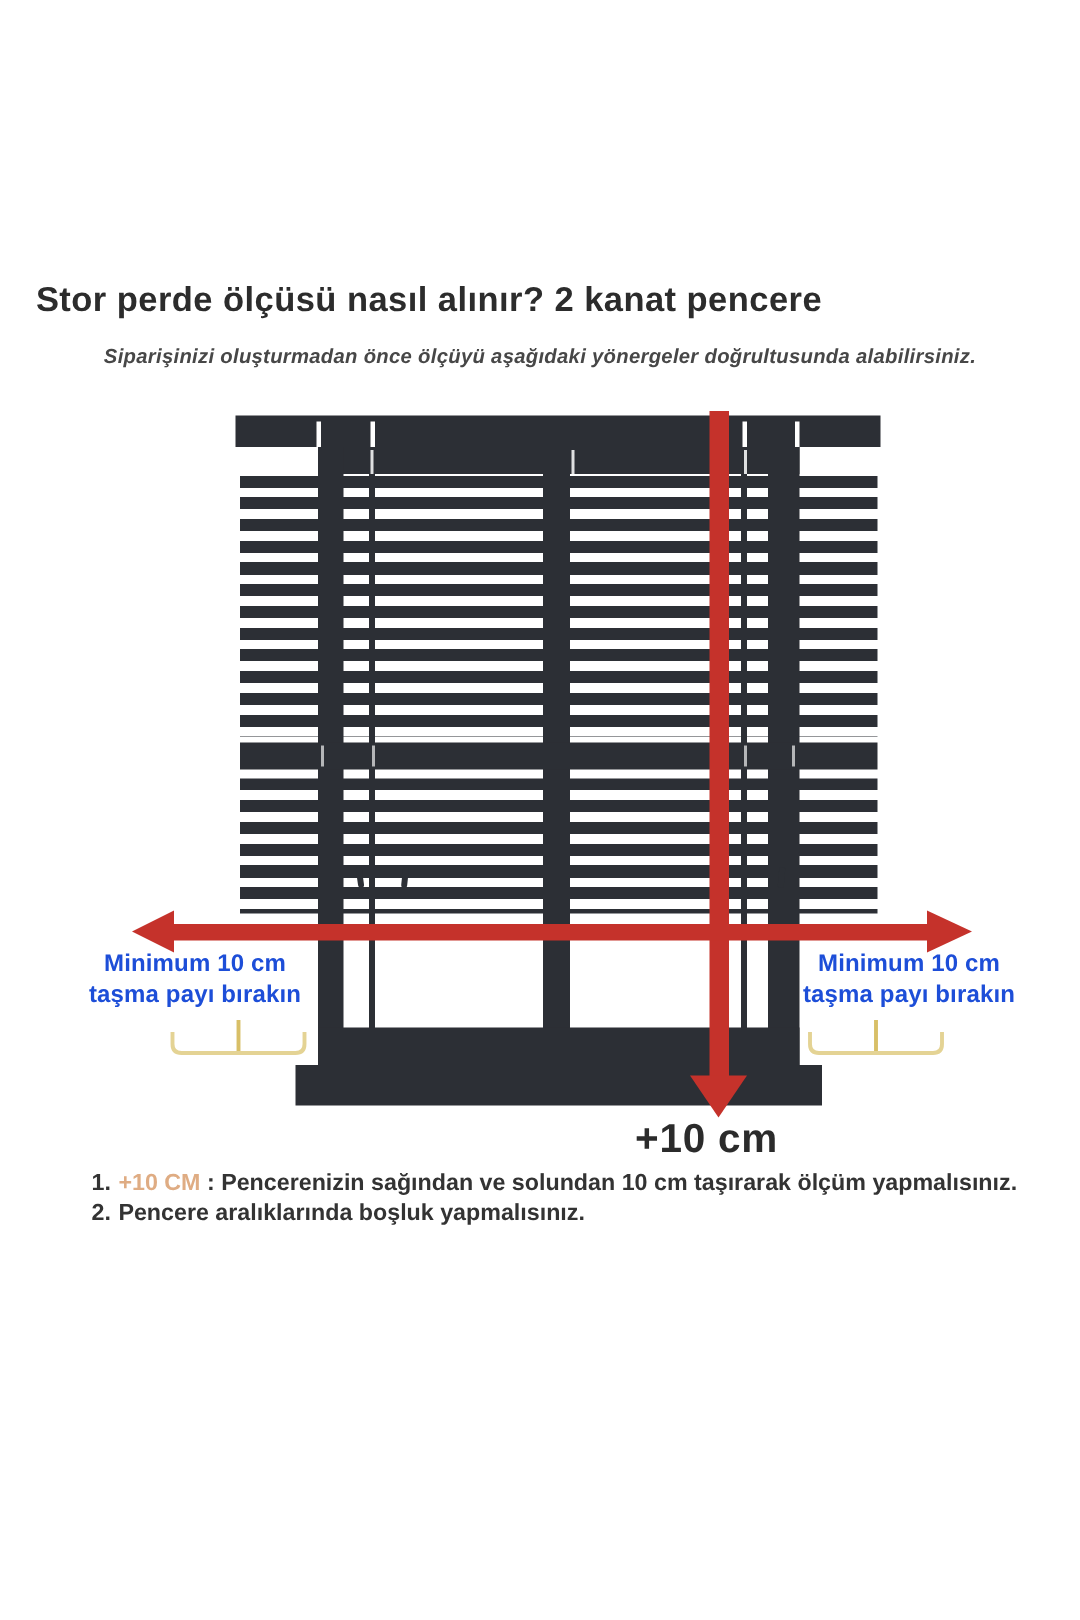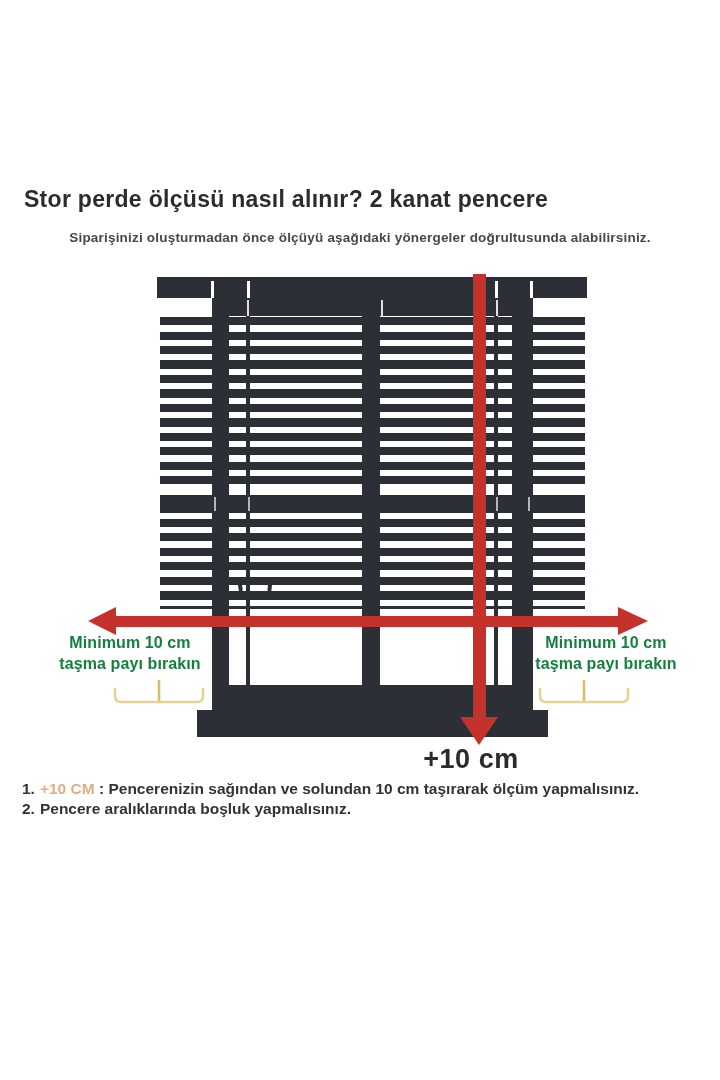--- a/index.html
+++ b/index.html
@@ -8,21 +8,21 @@
     font-family:"Liberation Sans", sans-serif;color:#2d2d2d;
   }
   .abs{position:absolute;}
   
   .title{
     left:0;top:186px;width:572px;text-align:center;
     font-size:23px;font-weight:700;letter-spacing:.3px;color:#2c2c2c;
   }
   .subtitle{
     left:0;top:230px;width:720px;text-align:center;
-    font-size:13.5px;font-weight:600;letter-spacing:.2px;color:#474747;
+    font-size:13.5px;font-weight:600;letter-spacing:.2px;color:#474747;font-style:italic;
   }
   
   .dk{background:#2c2f35;}
   .win-top-rail{left:212px;top:298px;width:321px;height:18px;z-index:1;}
   .win-post-left{left:212px;top:298px;width:17px;height:416px;z-index:1;}
   .win-post-mid{left:362px;top:298px;width:18px;height:416px;z-index:1;}
   .win-post-right{left:512px;top:298px;width:21px;height:416px;z-index:1;}
   .sash-left{left:246px;top:316px;width:4px;height:372px;z-index:1;}
   .sash-right{left:494px;top:316px;width:4px;height:372px;z-index:1;}
   .win-bottom-rail{left:212px;top:685px;width:321px;height:27px;z-index:1;}
@@ -60,34 +60,34 @@
     border-right:28px solid #c5322b;
   }
   .h-head-right{
     left:618px;top:607px;width:0;height:0;z-index:4;
     border-top:14.5px solid transparent;border-bottom:14.5px solid transparent;
     border-left:30px solid #c5322b;
   }
   
   .margin-label{
     width:166px;top:632px;text-align:center;z-index:5;
-    font-size:16px;font-weight:700;line-height:21px;color:#15803d;letter-spacing:.1px;
+    font-size:16px;font-weight:700;line-height:21px;color:#1d4ed8;letter-spacing:.1px;
   }
   .margin-label.left{left:47px;}
   .margin-label.right{left:523px;}
   .brace{z-index:3;}
   .brace.left{left:112px;top:677px;}
   .brace.right{left:537px;top:677px;}
   .plus10{
     left:388px;top:744px;width:166px;text-align:center;z-index:5;
     font-size:27px;font-weight:700;color:#2b2b2b;letter-spacing:.5px;
   }
   
   .footnotes{left:22px;top:779px;width:690px;z-index:5;font-size:15.5px;font-weight:700;line-height:19.5px;color:#333333;}
-  .footnote{white-space:nowrap;}
+  .footnote{white-space:nowrap;margin-left:39px;}
   .fn-num{margin-right:5px;}
   .fn-highlight{color:#dfac83;}
 </style>
 </head>
 <body>
 
 <div class="stage">
 
   <div class="abs title">Stor perde ölçüsü nasıl alınır? 2 kanat pencere</div>
   <div class="abs subtitle">Siparişinizi oluşturmadan önce ölçüyü aşağıdaki yönergeler doğrultusunda alabilirsiniz.</div>

